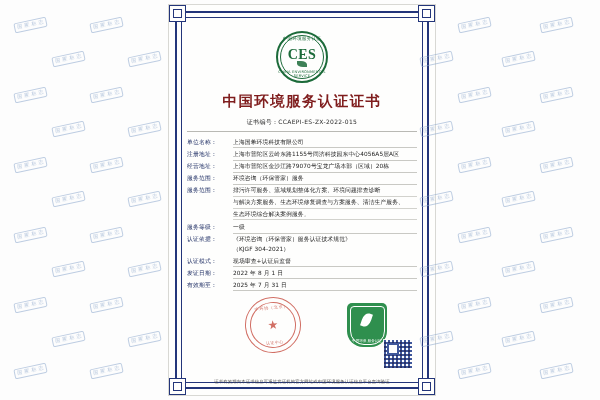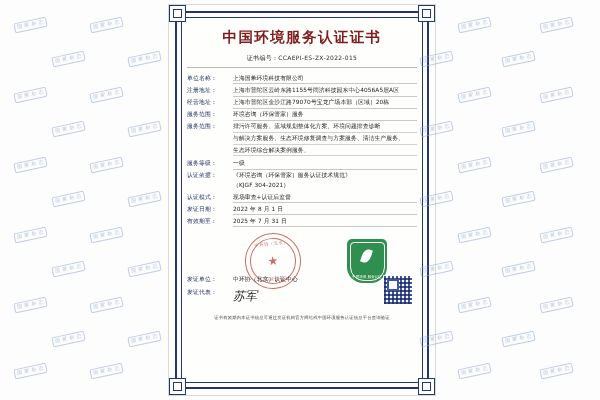--- a/index.html
+++ b/index.html
@@ -451,20 +451,30 @@
     <div id="cert-outer">
       <div id="cert-inner"></div>
       <div class="corner tl"></div>
       <div class="corner tr"></div>
       <div class="corner bl"></div>
       <div class="corner br"></div>
     </div>
 
     <div id="cert-body">
 
+      <div class="emblem-wrap">
+        <div class="emblem">
+          <div class="ring"></div>
+          <div class="ring2"></div>
+          <div class="arc-top">中国环境服务认证</div>
+          <div class="ces">CES</div>
+          <div class="leaf"></div>
+          <div class="arc-bottom">CHINA ENVIRONMENTAL SERVICE</div>
+        </div>
+      </div>
 
       <div class="main-title">中国环境服务认证证书</div>
 
       <div class="cert-no">
         <span>证书编号：</span><span>CCAEPI-ES-ZX-2022-015</span>
       </div>
       <div class="rule"></div>
 
       <div class="fields">
 
@@ -539,29 +549,19 @@
           <div class="inner"></div>
           <div class="leafw">
               <span></span>
             </div>
           <div class="cap">中国环境
 服务认证</div>
         </div>
 
         <div class="qr"></div>
 
-        <div class="issuer" style="position:absolute; left:0; top:44px; width:150px;">
-          <div class="row">
-            <div class="lbl">发证单位：</div>
-            <div class="val">中环协（北京）认证中心</div>
-          </div>
-          <div class="row" style="margin-top:4px;">
-            <div class="lbl">发证代表：</div>
-            <div class="val sign-script">苏军</div>
-          </div>
-        </div>
       </div>
 
       <div class="footnote">证书有效期内本证书信息可通过发证机构官方网站或中国环境服务认证信息平台查询验证</div>
 
     </div>
   </div>
 </div>
 
 </body></html>

